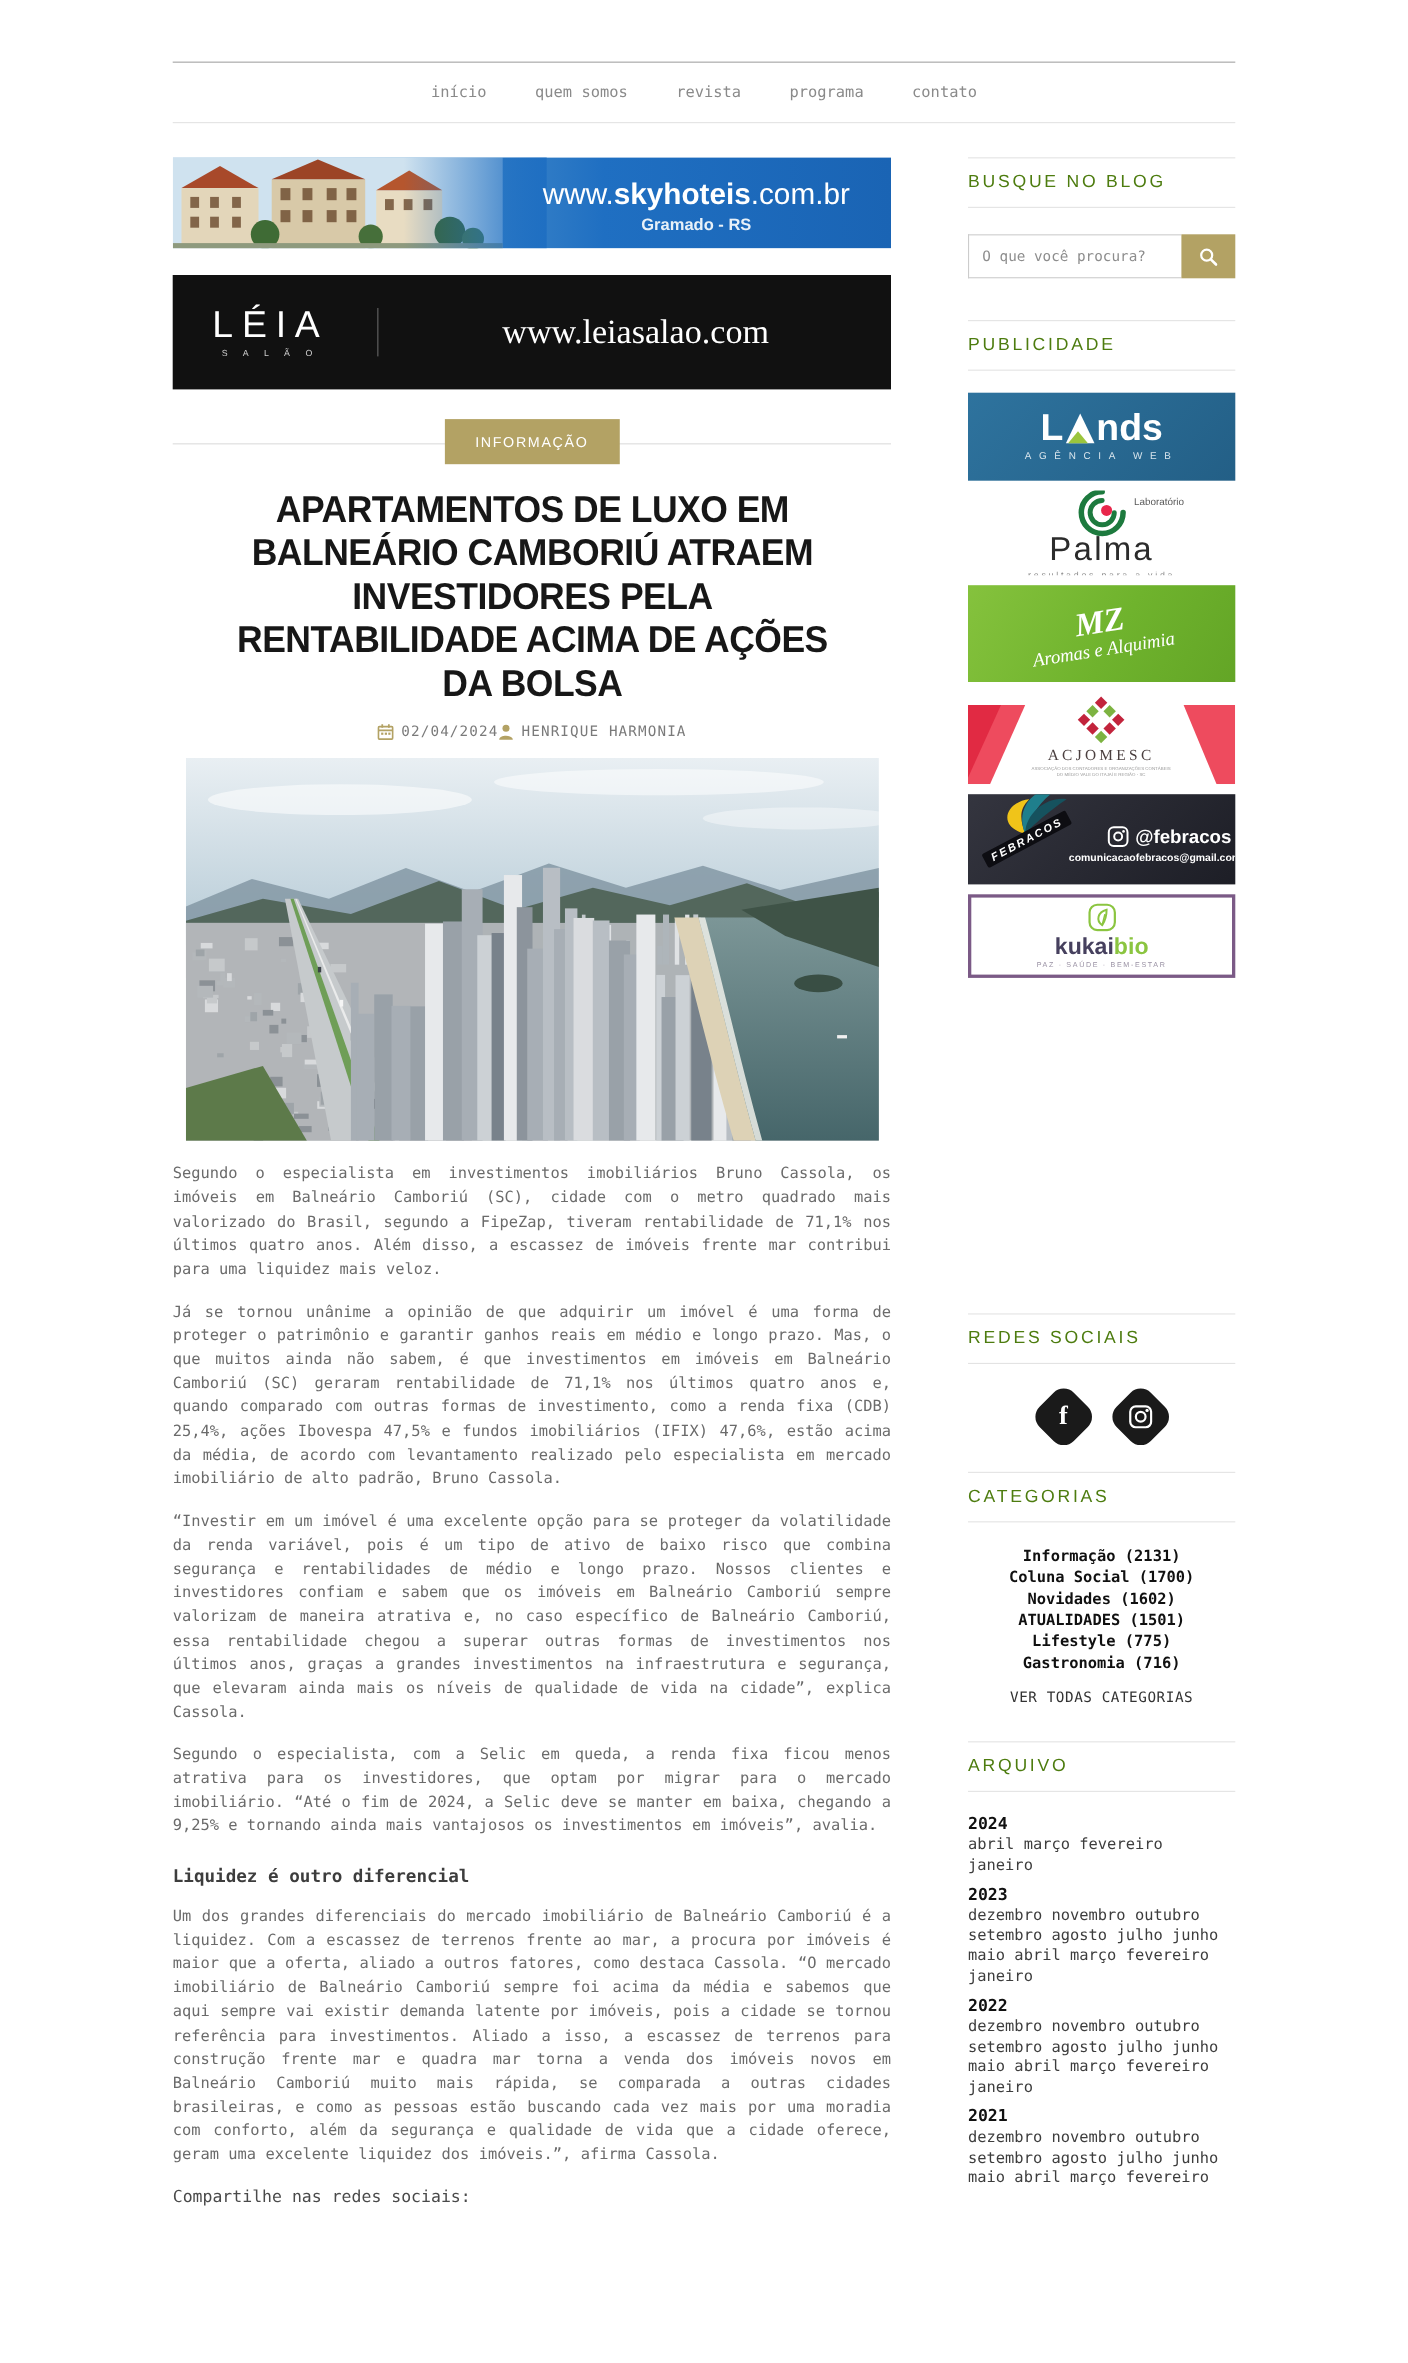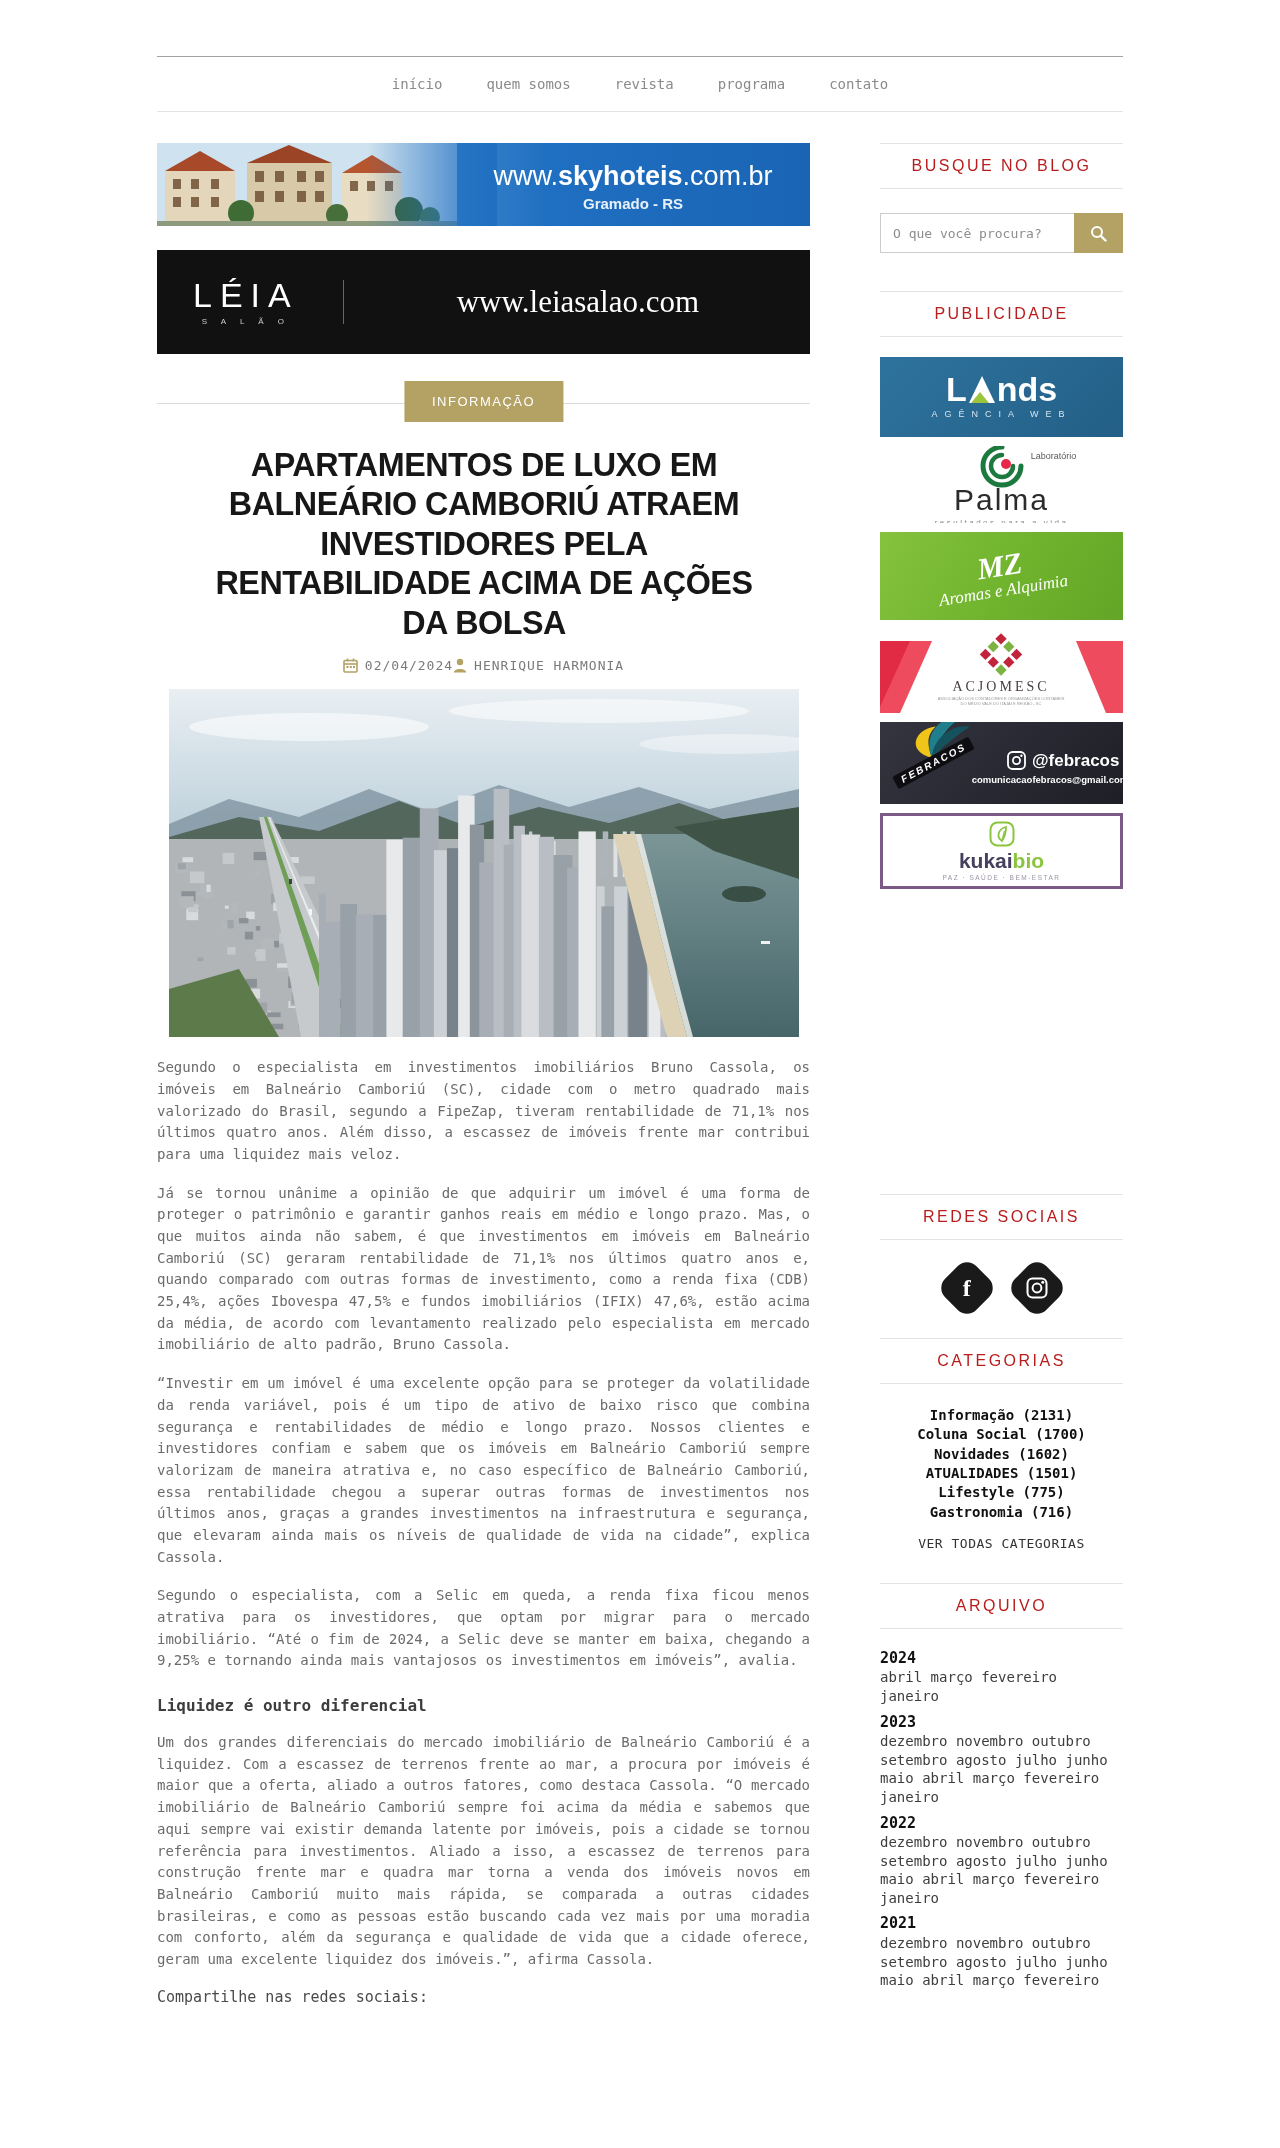--- a/index.html
+++ b/index.html
@@ -72,22 +72,22 @@
   .article-body { margin-top:20px; }
   .article-body p {
     font-size:14px; line-height:1.55; color:#6b6b6b; text-align:justify; margin-bottom:17px;
   }
   .article-body h4 { font-size:16px; color:#3d3d3d; font-weight:bold; margin:24px 0 17px; }
   .share-label { font-size:15px; color:#4a4a4a; margin-top:2px; }
 
   
   .side-title {
     border-top:1px solid #e3e3e3; border-bottom:1px solid #e3e3e3;
-    text-align:center; padding:13px 0; font-family:"Liberation Sans", sans-serif;
-    font-size:16px; letter-spacing:2.5px; color:#b91c1c;
+    padding:13px 0; font-family:"Liberation Sans", sans-serif;
+    font-size:16px; letter-spacing:2.5px; color:#4d7c0f;
   }
   .search-row { margin-top:24px; display:flex; height:40px; }
   .search-input {
     flex:1; border:1px solid #ccc; border-right:none; padding:0 12px;
     font-family:"DejaVu Sans Mono", monospace; font-size:13px; color:#555; outline:none;
   }
   .search-input::placeholder { color:#8d8d8d; }
   .search-btn { width:60px; background:#b3a264; border:none; cursor:pointer;
     display:flex; align-items:center; justify-content:center; }
 

